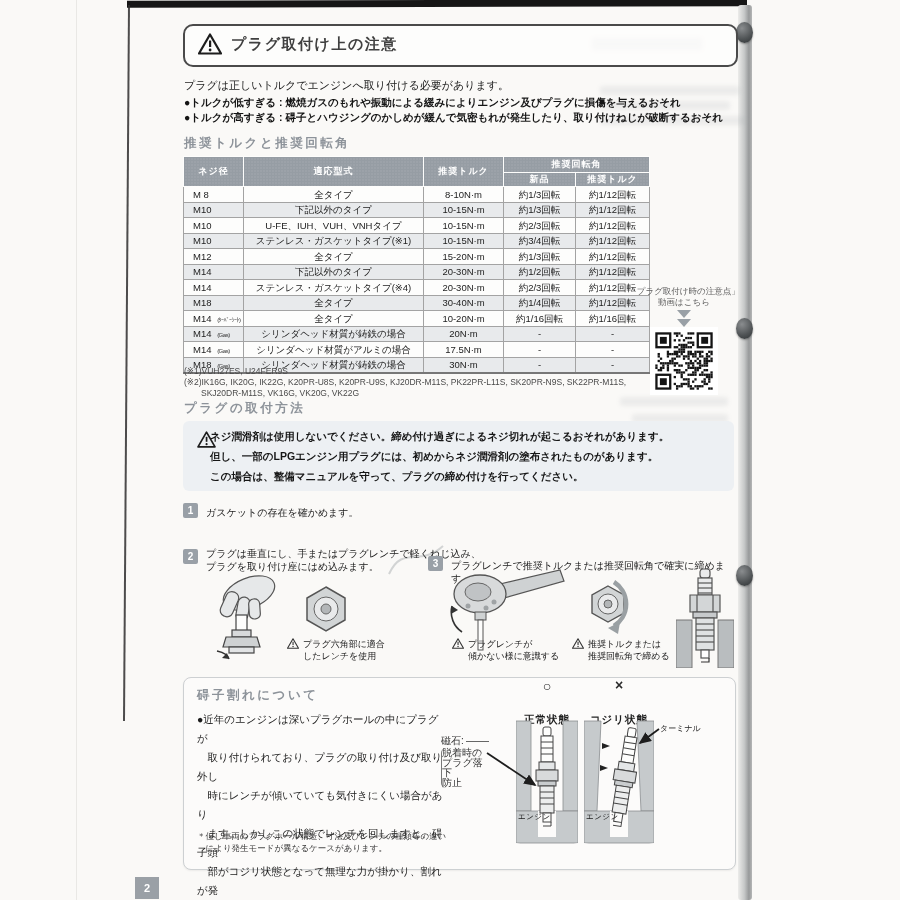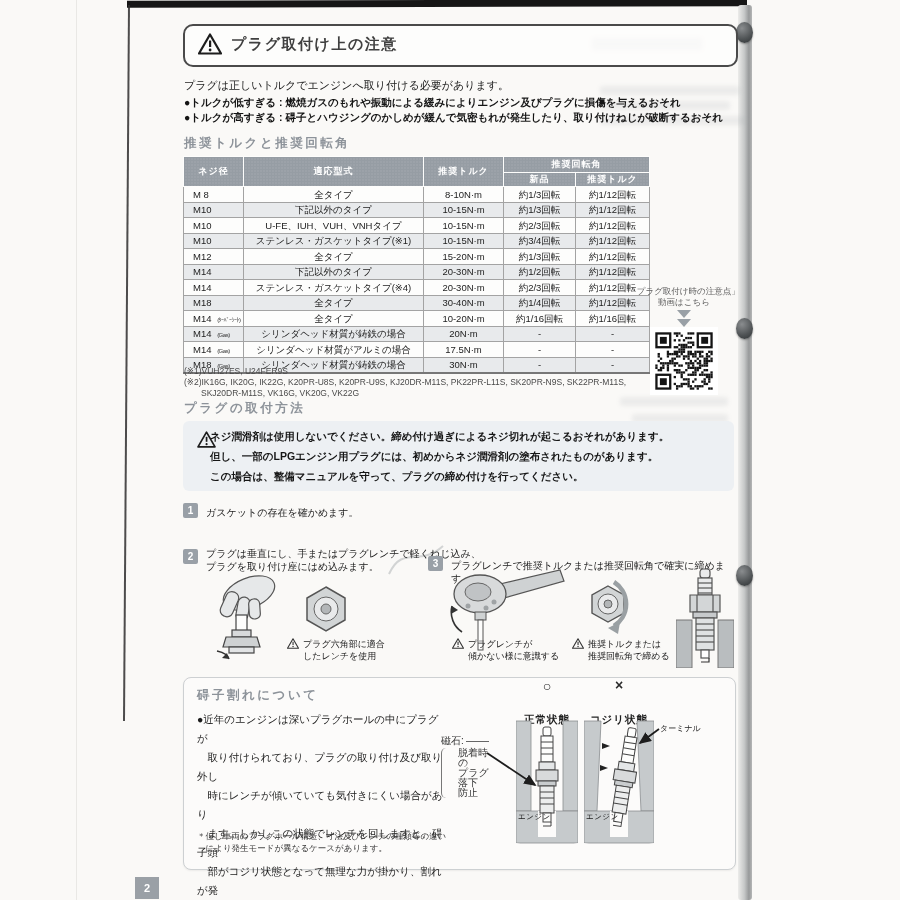--- a/index.html
+++ b/index.html
@@ -62,21 +62,21 @@
 
   .cap{font-size:9px;line-height:12px;color:#222;display:flex;gap:4px;align-items:flex-start;}
 
   
   .botbox{left:183px;top:677px;width:551px;height:191px;background:#fcfbfa;border:1px solid #cdd0d2;border-radius:8px;box-shadow:0 1px 2px rgba(0,0,0,.06);}
   .botbody{left:197px;top:710px;width:252px;font-size:10.5px;line-height:19px;color:#1c1c1c;font-weight:500;}
   .botfoot{left:197px;top:830px;font-size:8.5px;line-height:12px;color:#333;}
   .magnet{left:441px;top:736px;width:48px;font-size:10px;color:#333;line-height:10px;}
   .magnet .lbl{display:flex;align-items:center;gap:2px;}
   .magnet .lead-line{flex:1;border-top:1px solid #666;margin-top:1px;}
-  .magnet .note{border-left:1px solid #777;border-radius:5px 0 0 5px;padding-left:16px;margin-top:2px;font-family:Liberation Serif, serif;}
+  .magnet .note{border-left:1px solid #777;border-radius:5px 0 0 5px;padding-left:0;margin-top:2px;font-family:Liberation Serif, serif;}
   .dmark{text-align:center;font-size:14px;color:#2a2a2a;}
   .dlabel{text-align:center;font-size:10.5px;font-weight:700;letter-spacing:1px;color:#1d1d1d;margin-top:15px;}
   .engine-lbl{font-size:7.5px;color:#1d1d1d;letter-spacing:.5px;}
   .terminal-lbl{font-size:8px;color:#1d1d1d;}
 
   .pagenum{left:135px;top:877px;width:24px;height:22px;background:#9aa0a6;color:#fff;font-size:11px;font-weight:700;
            display:flex;align-items:center;justify-content:center;}
 </style>
 </head>
 <body>

